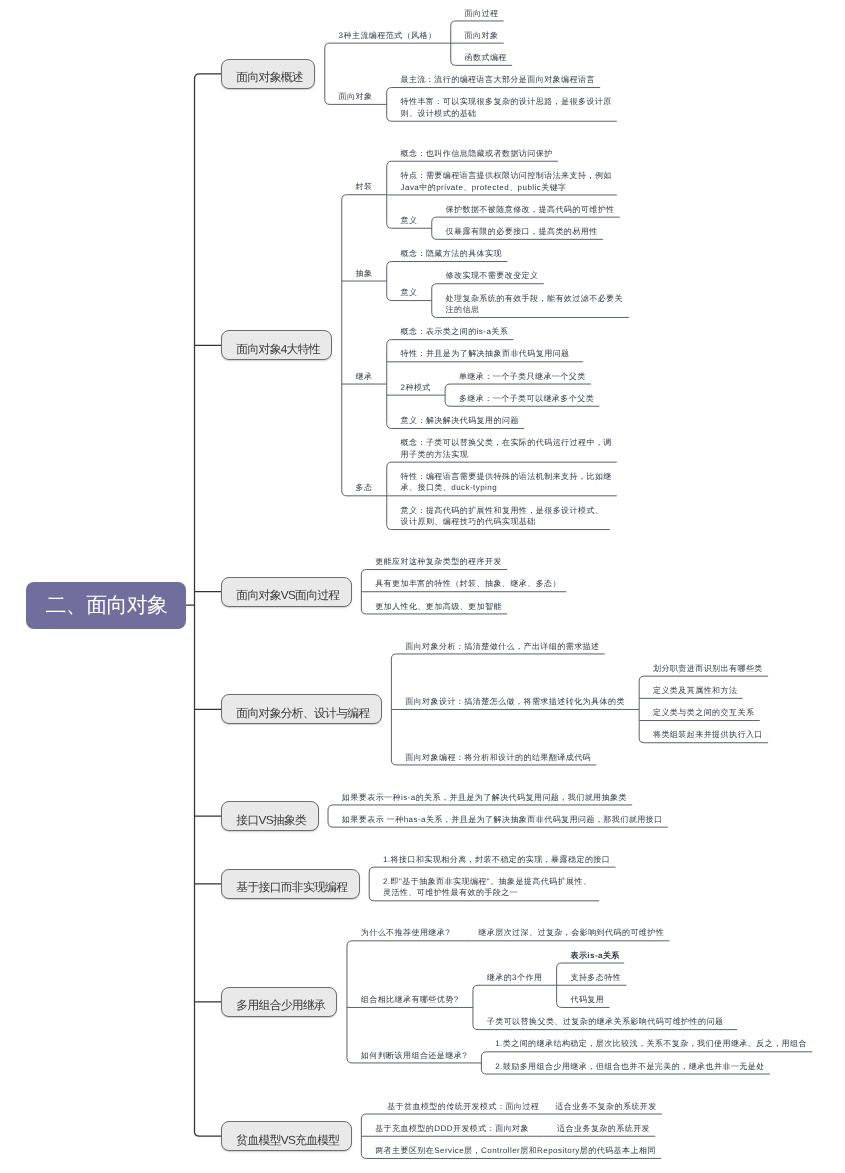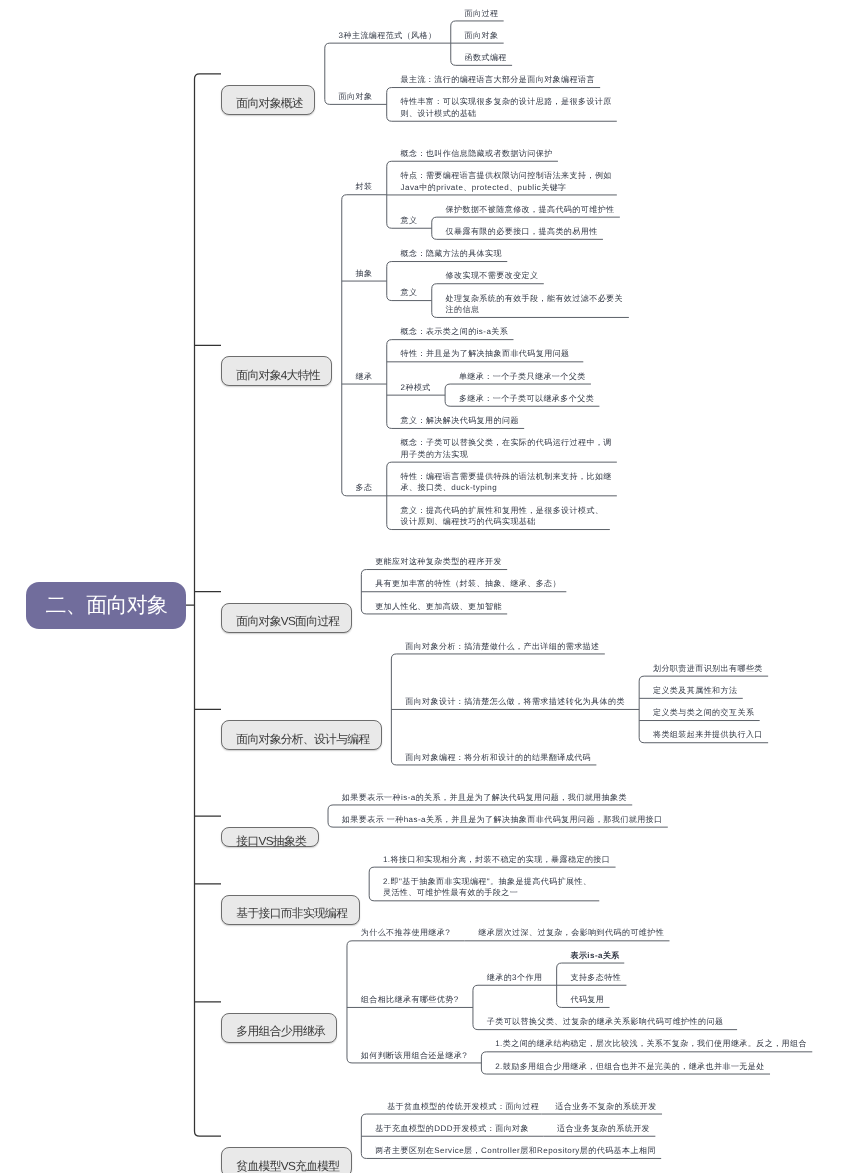--- a/index.html
+++ b/index.html
@@ -4,29 +4,29 @@
 <title>mindmap</title>
 <style>
   html,body{margin:0;padding:0;background:#ffffff;}
   body{width:845px;height:1173px;overflow:hidden;
        font-family:"Liberation Sans",sans-serif;
        -webkit-font-smoothing:antialiased;
        text-rendering:geometricPrecision;}
   #canvas{position:relative;width:845px;height:1173px;background:#fff;}
   svg#links{position:absolute;left:0;top:0;width:845px;height:1173px;}
   .node{position:absolute;box-sizing:border-box;}
-  .root-node{background:#716D9C;color:#ffffff;border-radius:13px;
+  .root-node{background:#716D9C;color:#ffffff;border-radius:8px;
         font-size:21px;letter-spacing:-0.7px;text-align:center;
         display:flex;align-items:center;justify-content:center;
         padding-top:2px;padding-left:2px;}
   .l2{background:#E9E9E9;border:1px solid #6d6d6d;border-radius:8px;
         color:#3a3a3a;font-size:11.8px;letter-spacing:-0.7px;text-align:center;
         display:flex;align-items:center;justify-content:center;
         padding-top:9px;padding-left:3px;
-        box-shadow:0 1px 1.5px rgba(0,0,0,0.20);margin-top:26px;}
+        box-shadow:0 1px 1.5px rgba(0,0,0,0.20);}
   .leaf{position:absolute;color:#2f3542;font-size:8px;line-height:11.5px;
         letter-spacing:0.45px;}
 </style>
 </head>
 <body>
 
 <div id="canvas">
   <svg id="links">
       <path d="M 324.79 48.14 Q 324.79 43.14 329.79 43.14 L 450.75 43.14 M 324.79 99.39 Q 324.79 104.39 329.79 104.39 L 386.71 104.39 M 324.79 48.14 L 324.79 99.39 M 450.75 25.94 Q 450.75 20.94 455.75 20.94 L 503.67 20.94 M 450.75 43.14 L 503.67 43.14 M 450.75 60.34 Q 450.75 65.34 455.75 65.34 L 512.1 65.34 M 450.75 25.94 L 450.75 60.34 M 386.71 92.54 Q 386.71 87.54 391.71 87.54 L 600.17 87.54 M 386.71 116.24 Q 386.71 121.24 391.71 121.24 L 616.81 121.24 M 386.71 92.54 L 386.71 116.24 M 341.75 199.74 Q 341.75 194.74 346.75 194.74 L 386.75 194.74 M 341.75 281.06 L 386.75 281.06 M 341.75 384.04 L 386.75 384.04 M 341.75 490.84 Q 341.75 495.84 346.75 495.84 L 386.75 495.84 M 341.75 199.74 L 341.75 490.84 M 386.75 166.24 Q 386.75 161.24 391.75 161.24 L 557.96 161.24 M 386.75 194.94 L 616.85 194.94 M 386.75 223.24 Q 386.75 228.24 391.75 228.24 L 431.76 228.24 M 386.75 166.24 L 386.75 223.24 M 431.76 222.14 Q 431.76 217.14 436.76 217.14 L 619.86 217.14 M 431.76 234.34 Q 431.76 239.34 436.76 239.34 L 602.97 239.34 M 431.76 222.14 L 431.76 234.34 M 386.75 266.54 Q 386.75 261.54 391.75 261.54 L 507.26 261.54 M 386.75 295.59 Q 386.75 300.59 391.75 300.59 L 431.76 300.59 M 386.75 266.54 L 386.75 295.59 M 431.76 288.74 Q 431.76 283.74 436.76 283.74 L 543.81 283.74 M 431.76 312.44 Q 431.76 317.44 436.76 317.44 L 628.86 317.44 M 431.76 288.74 L 431.76 312.44 M 386.75 344.64 Q 386.75 339.64 391.75 339.64 L 513.49 339.64 M 386.75 361.84 L 583.31 361.84 M 386.75 395.14 L 445.1 395.14 M 386.75 423.44 Q 386.75 428.44 391.75 428.44 L 524.17 428.44 M 386.75 344.64 L 386.75 423.44 M 445.1 389.04 Q 445.1 384.04 450.1 384.04 L 590.95 384.04 M 445.1 401.24 Q 445.1 406.24 450.1 406.24 L 599.41 406.24 M 445.1 389.04 L 445.1 401.24 M 386.75 467.14 Q 386.75 462.14 391.75 462.14 L 616.85 462.14 M 386.75 495.84 L 616.85 495.84 M 386.75 524.54 Q 386.75 529.54 391.75 529.54 L 609.85 529.54 M 386.75 467.14 L 386.75 524.54 M 361.33 574.54 Q 361.33 569.54 366.33 569.54 L 507.18 569.54 M 361.33 591.74 L 566.33 591.74 M 361.33 608.94 Q 361.33 613.94 366.33 613.94 L 507.18 613.94 M 361.33 574.54 L 361.33 608.94 M 391.37 658.94 Q 391.37 653.94 396.37 653.94 L 604.83 653.94 M 391.37 709.44 L 639.17 709.44 M 391.37 759.94 Q 391.37 764.94 396.37 764.94 L 596.38 764.94 M 391.37 658.94 L 391.37 759.94 M 639.17 681.14 Q 639.17 676.14 644.17 676.14 L 768.13 676.14 M 639.17 698.34 L 742.77 698.34 M 639.17 720.54 L 759.68 720.54 M 639.17 737.74 Q 639.17 742.74 644.17 742.74 L 768.13 742.74 M 639.17 681.14 L 639.17 737.74 M 328.03 809.94 Q 328.03 804.94 333.03 804.94 L 632.22 804.94 M 328.03 822.14 Q 328.03 827.14 333.03 827.14 L 667.82 827.14 M 328.03 809.94 L 328.03 822.14 M 369.18 872.14 Q 369.18 867.14 374.18 867.14 L 615.57 867.14 M 369.18 895.84 Q 369.18 900.84 374.18 900.84 L 599.28 900.84 M 369.18 872.14 L 369.18 895.84 M 346.98 945.84 Q 346.98 940.84 351.98 940.84 L 464.49 940.84 M 346.98 1007.44 L 472.94 1007.44 M 346.98 1057.94 Q 346.98 1062.94 351.98 1062.94 L 481.39 1062.94 M 346.98 945.84 L 346.98 1057.94 M 464.49 940.84 L 669.49 940.84 M 472.94 990.24 Q 472.94 985.24 477.94 985.24 L 556.65 985.24 M 472.94 1024.64 Q 472.94 1029.64 477.94 1029.64 L 737.1 1029.64 M 472.94 990.24 L 472.94 1024.64 M 556.65 968.04 Q 556.65 963.04 561.65 963.04 L 624.25 963.04 M 556.65 985.24 L 626.45 985.24 M 556.65 1002.44 Q 556.65 1007.44 561.65 1007.44 L 609.56 1007.44 M 556.65 968.04 L 556.65 1002.44 M 481.39 1056.84 Q 481.39 1051.84 486.39 1051.84 L 812.28 1051.84 M 481.39 1069.04 Q 481.39 1074.04 486.39 1074.04 L 770.03 1074.04 M 481.39 1056.84 L 481.39 1069.04 M 361.33 1119.04 Q 361.33 1114.04 366.33 1114.04 L 541.53 1114.04 M 361.33 1136.24 L 543.32 1136.24 M 361.33 1153.44 Q 361.33 1158.44 366.33 1158.44 L 661.18 1158.44 M 361.33 1119.04 L 361.33 1153.44 M 541.53 1114.04 L 662.04 1114.04 M 543.32 1136.24 L 655.37 1136.24" stroke="#5b6068" stroke-width="1" fill="none"></path>
       <path d="M 185.5 605 L 194.5 605 M 194.5 78.76 L 194.5 1131.24 M 194.5 78.76 Q 194.5 73.76 199.5 73.76 L 221 73.76 M 194.5 345.29 L 221 345.29 M 194.5 591.74 L 221 591.74 M 194.5 709.44 L 221 709.44 M 194.5 816.04 L 221 816.04 M 194.5 883.99 L 221 883.99 M 194.5 1001.89 L 221 1001.89 M 194.5 1131.24 Q 194.5 1136.24 199.5 1136.24 L 221 1136.24" stroke="#333333" stroke-width="1.25" fill="none"></path>
@@ -69,21 +69,21 @@
       <div class="leaf" style="left: 375.13px; top: 578.34px; white-space: nowrap;">具有更加丰富的特性（封装、抽象、继承、多态）</div>
       <div class="leaf" style="left: 375.13px; top: 600.54px; white-space: nowrap;">更加人性化、更加高级、更加智能</div>
       <div class="node l2" style="left: 221px; width: 160.87px; height: 30px; top: 694.44px;">面向对象分析、设计与编程</div>
       <div class="leaf" style="left: 405.17px; top: 640.54px; white-space: nowrap;">面向对象分析：搞清楚做什么，产出详细的需求描述</div>
       <div class="leaf" style="left: 405.17px; top: 696.04px; white-space: nowrap;">面向对象设计：搞清楚怎么做，将需求描述转化为具体的类</div>
       <div class="leaf" style="left: 652.97px; top: 662.74px; white-space: nowrap;">划分职责进而识别出有哪些类</div>
       <div class="leaf" style="left: 652.97px; top: 684.94px; white-space: nowrap;">定义类及其属性和方法</div>
       <div class="leaf" style="left: 652.97px; top: 707.14px; white-space: nowrap;">定义类与类之间的交互关系</div>
       <div class="leaf" style="left: 652.97px; top: 729.34px; white-space: nowrap;">将类组装起来并提供执行入口</div>
       <div class="leaf" style="left: 405.17px; top: 751.54px; white-space: nowrap;">面向对象编程：将分析和设计的的结果翻译成代码</div>
-      <div class="node l2" style="left: 221px; width: 97.53px; height: 20px; top: 801.04px;">接口VS抽象类</div>
+      <div class="node l2" style="left: 221px; width: 97.53px; height: 30px; top: 801.04px;">接口VS抽象类</div>
       <div class="leaf" style="left: 341.83px; top: 791.54px; white-space: nowrap;">如果要表示一种is-a的关系，并且是为了解决代码复用问题，我们就用抽象类</div>
       <div class="leaf" style="left: 341.83px; top: 813.74px; white-space: nowrap;">如果要表示 一种has-a关系，并且是为了解决抽象而非代码复用问题，那我们就用接口</div>
       <div class="node l2" style="left: 221px; width: 138.68px; height: 30px; top: 868.99px;">基于接口而非实现编程</div>
       <div class="leaf" style="left: 382.98px; top: 853.74px; white-space: nowrap;">1.将接口和实现相分离，封装不稳定的实现，暴露稳定的接口</div>
       <div class="leaf" style="left: 382.98px; top: 875.94px; width: 213px; white-space: normal; word-break: break-all;">2.即"基于抽象而非实现编程"。抽象是提高代码扩展性、灵活性、可维护性最有效的手段之一</div>
       <div class="node l2" style="left: 221px; width: 116.48px; height: 30px; top: 986.89px;">多用组合少用继承</div>
       <div class="leaf" style="left: 360.78px; top: 927.44px; white-space: nowrap;">为什么不推荐使用继承?</div>
       <div class="leaf" style="left: 478.29px; top: 927.44px; white-space: nowrap;">继承层次过深、过复杂，会影响到代码的可维护性</div>
       <div class="leaf" style="left: 360.78px; top: 994.04px; white-space: nowrap;">组合相比继承有哪些优势?</div>
       <div class="leaf" style="left: 486.74px; top: 971.84px; white-space: nowrap;">继承的3个作用</div>

